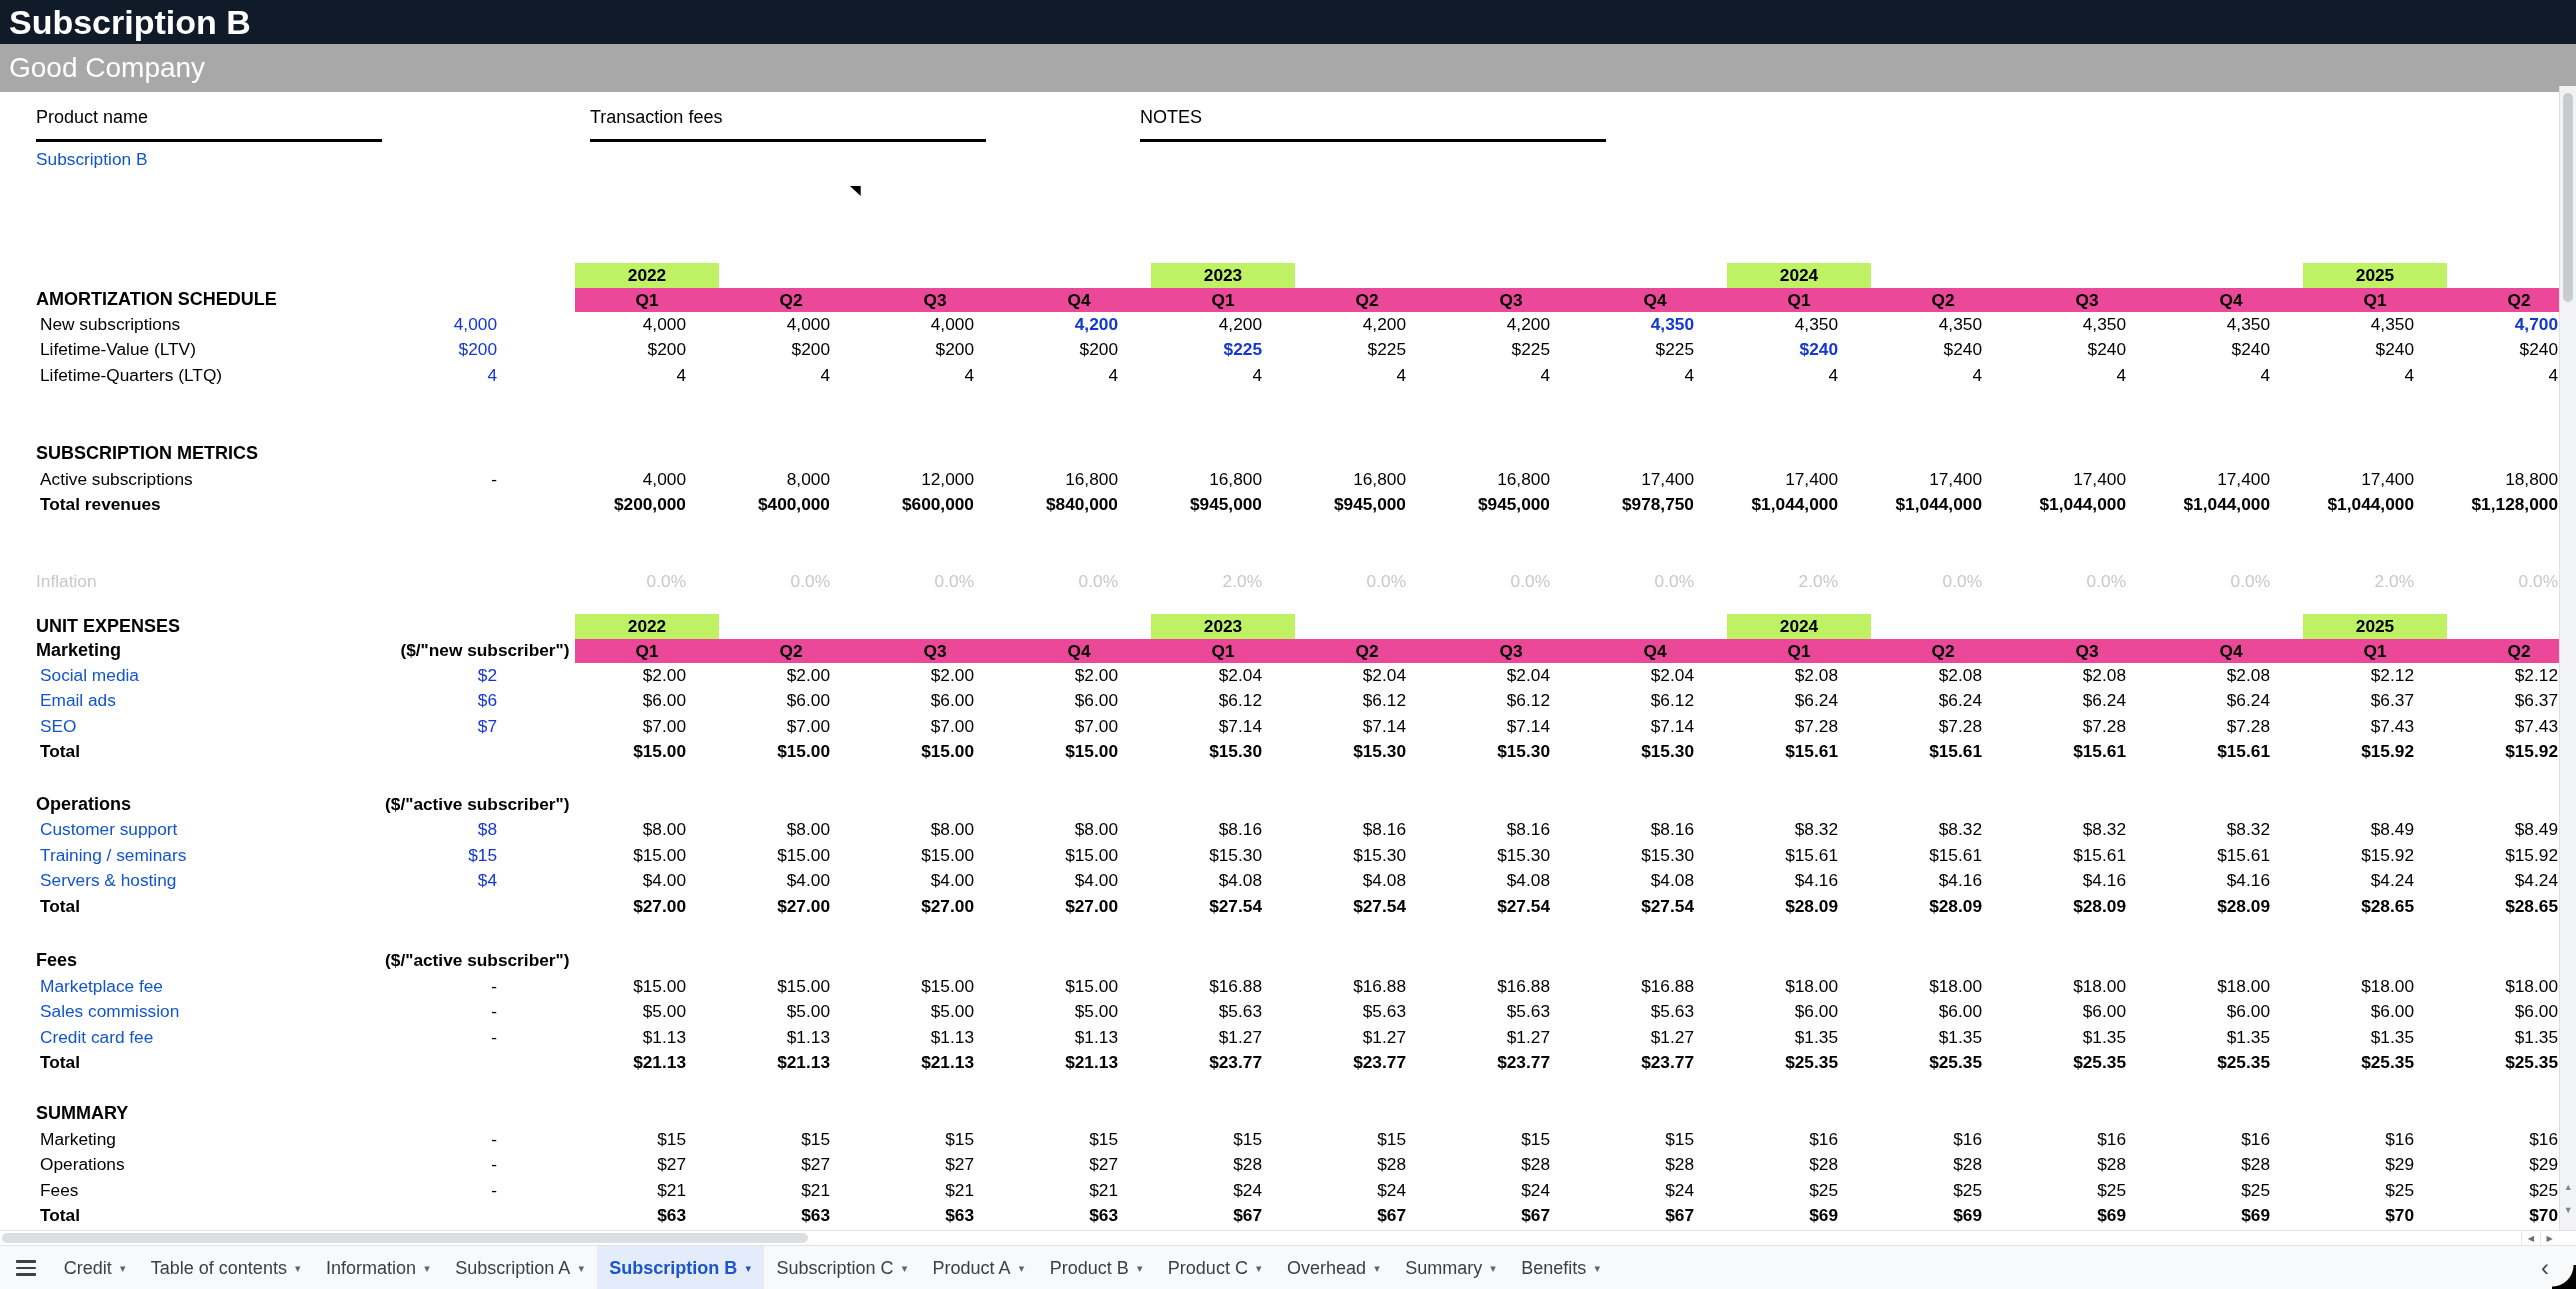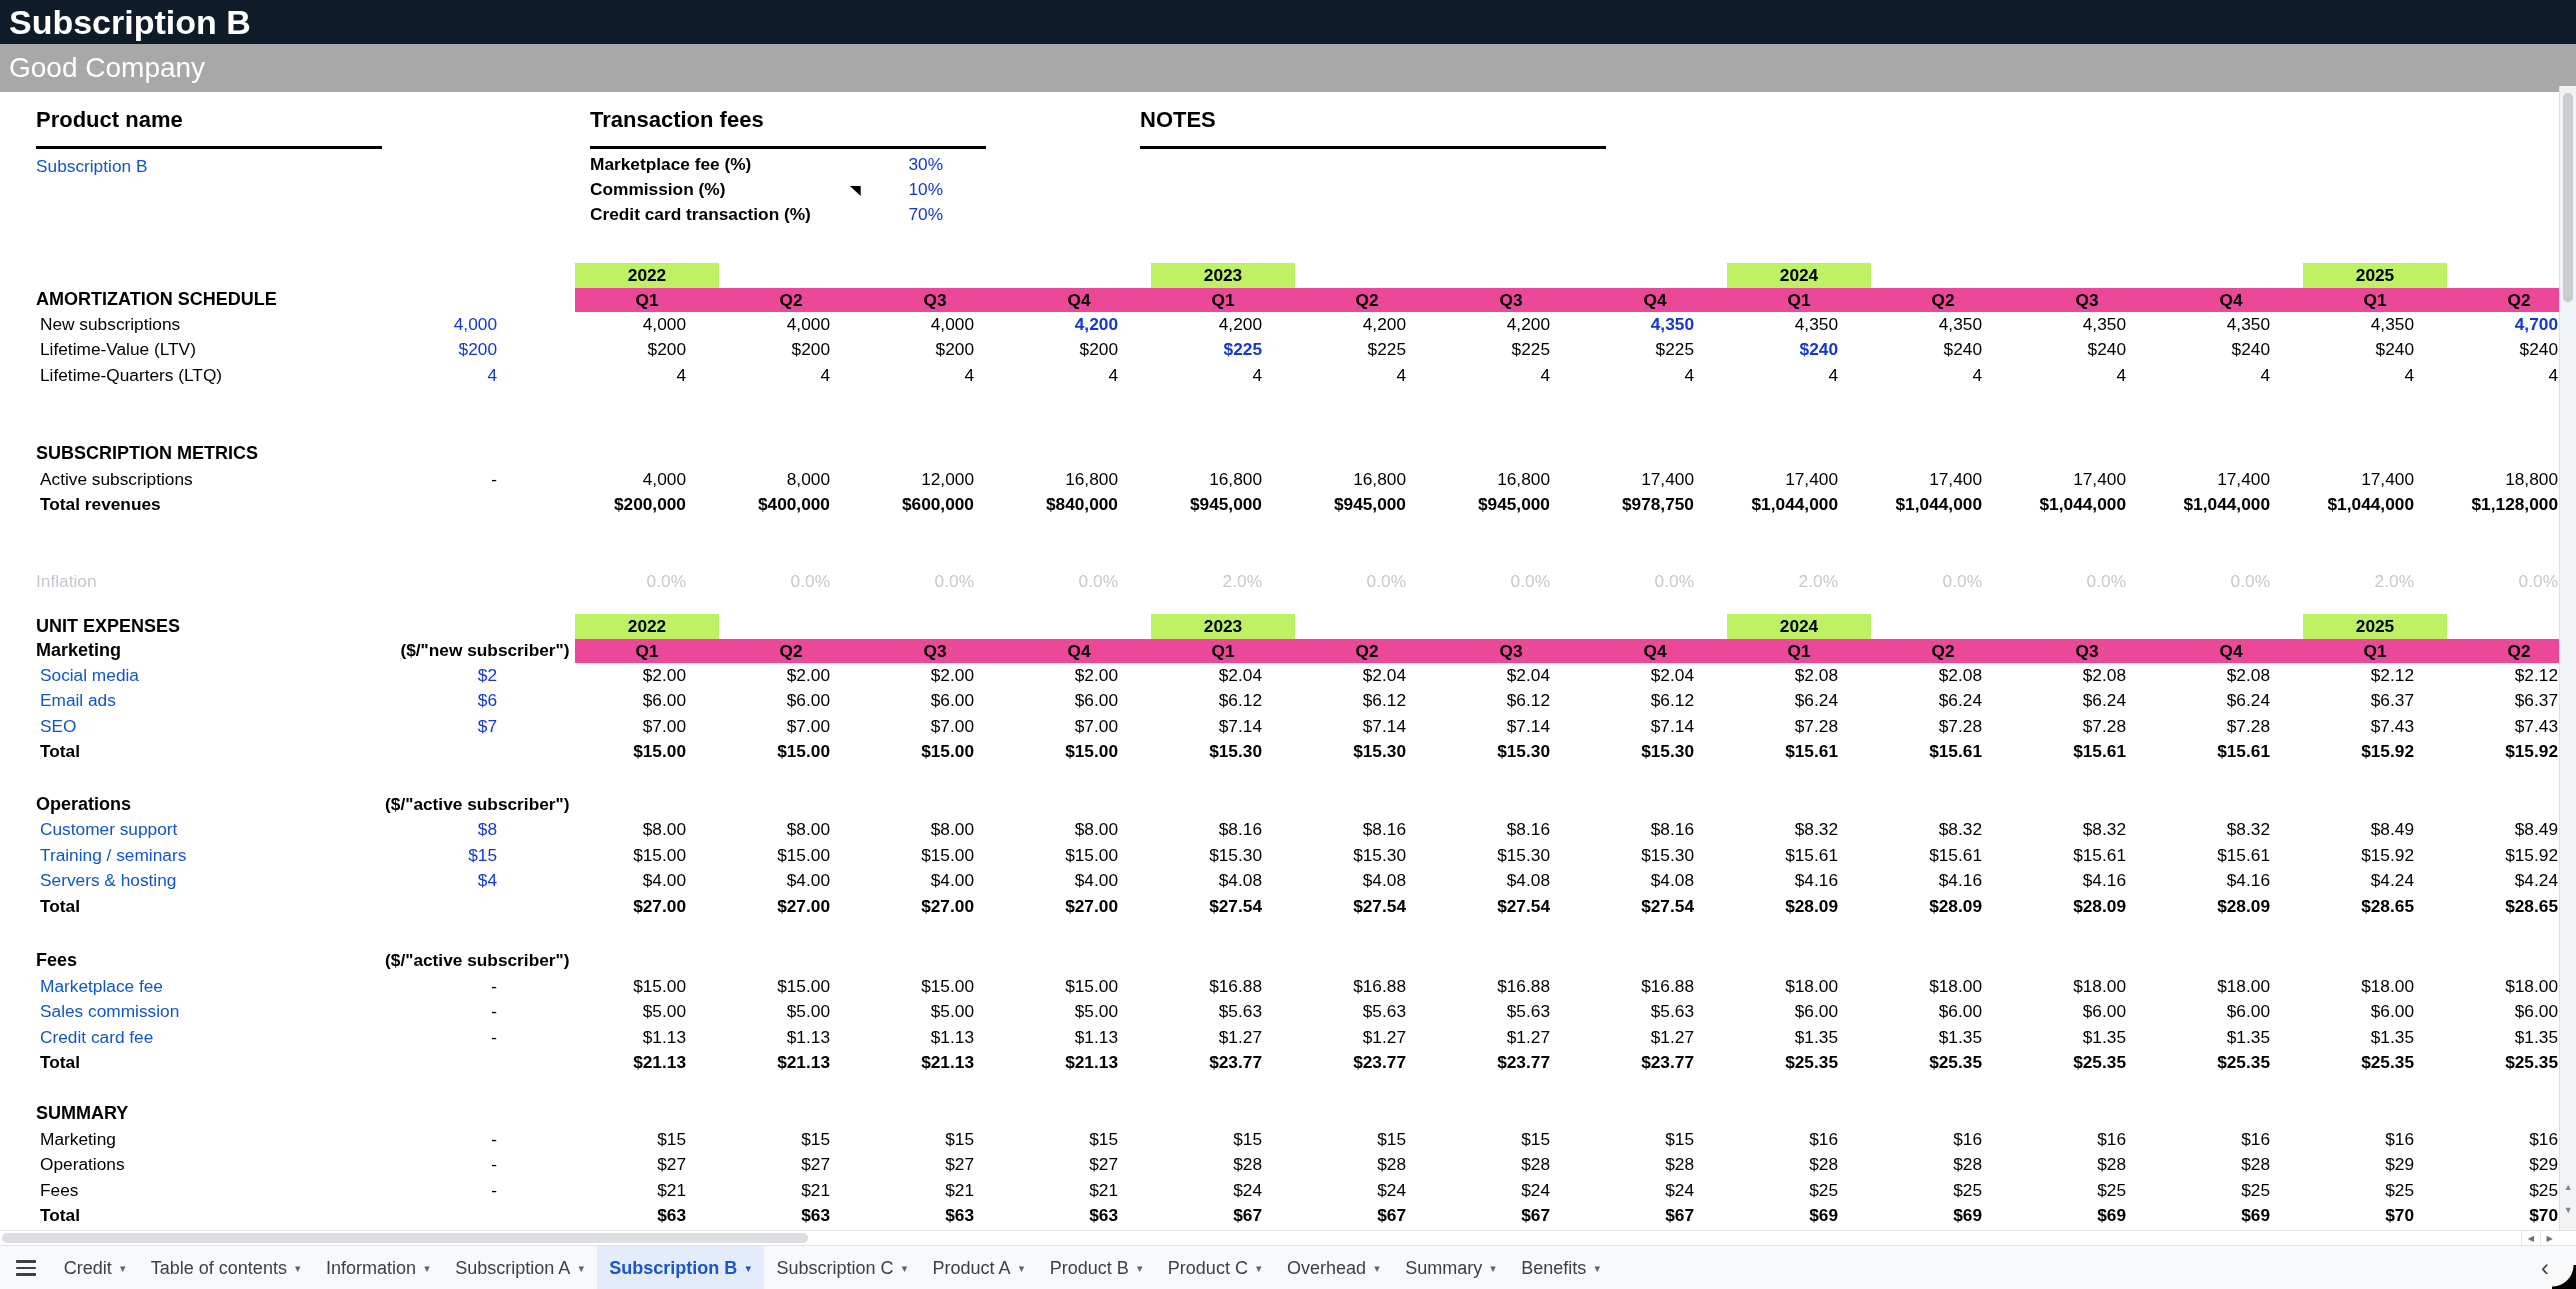--- a/index.html
+++ b/index.html
@@ -10,21 +10,21 @@
   .titlebar{position:absolute;left:0;top:0;width:100%;height:44px;background:#0f1b28;
             display:flex;align-items:center;}
   .titlebar span{color:#fff;font-size:34px;font-weight:700;padding-left:9px;}
   .companybar{position:absolute;left:0;top:44px;width:100%;height:48px;background:#a8a8a8;
               display:flex;align-items:center;}
   .companybar span{color:#fff;font-size:28px;font-weight:400;padding-left:9px;}
 
   
   .topblocks{position:absolute;left:0;top:107px;width:100%;height:155px;}
   .block{position:absolute;top:0;}
-  .block .btitle{font-size:22px;font-weight:700;height:22px;border-bottom:3.6px solid #000;padding-bottom:17px;}
+  .block .btitle{font-size:18px;font-weight:400;height:22px;border-bottom:3.6px solid #000;padding-bottom:10px;}
   .block .rows{margin-top:3.6px;}
   .b-product{left:36px;width:346px;}
   .b-fees{left:590px;width:396px;}
   .b-fees .rows{width:353px;}
   .b-notes{left:1140px;width:466px;}
   .rowline{height:24.6px;display:flex;align-items:center;justify-content:space-between;font-size:17.3px;}
   .rowline .lbl{font-weight:700;}
   .rowline .v{color:#1437d4;}
   .link{color:#1155cc;}
   .val-link{font-size:17.3px;margin-top:7.3px;}
@@ -101,34 +101,20 @@
 
     <div class="block b-product">
       <div class="btitle">Product name</div>
       <div class="rows">
         <div class="link val-link">Subscription B</div>
       </div>
     </div>
 
     <div class="block b-fees">
       <div class="btitle">Transaction fees</div>
-      <div class="rows">
-        <div class="rowline">
-          <span class="lbl">Marketplace fee (%)</span>
-          <span class="v">30%</span>
-        </div>
-        <div class="rowline">
-          <span class="lbl">Commission (%)</span>
-          <span class="v">10%</span>
-        </div>
-        <div class="rowline">
-          <span class="lbl">Credit card transaction (%)</span>
-          <span class="v">70%</span>
-        </div>
-      </div>
       <div class="comment-marker"></div>
     </div>
 
     <div class="block b-notes">
       <div class="btitle">NOTES</div>
     </div>
 
   </div>
 
   <div class="sheet">

